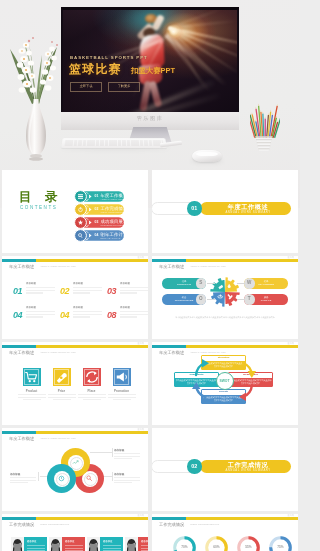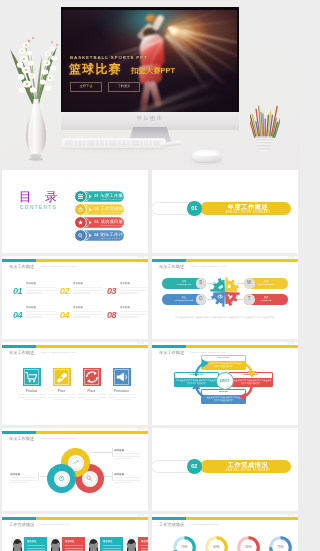--- a/index.html
+++ b/index.html
@@ -64,21 +64,21 @@
 
 .slide{position:absolute;background:#fff;width:146px;height:83px;overflow:hidden;}
 .slide.L{left:2px;} .slide.R{left:152px;}
 .topbar{position:absolute;left:0;top:3px;width:146px;height:2.6px;background:#ecc91f;}
 .topbar i{position:absolute;left:0;top:0;width:34px;height:2.6px;background:#1fa9b5;}
 .sl-title{position:absolute;left:7px;top:8px;font-size:4.2px;color:#8a8a8a;}
 .sl-sub{position:absolute;left:38px;top:9px;font-size:2.4px;color:#c6c6c6;}
 .wm{position:absolute;right:4px;top:0;font-size:2.2px;color:#dcdcdc;}
 
 
-.s1-title{position:absolute;left:17px;top:19px;font-size:12.5px;font-weight:normal;color:#a21caf;letter-spacing:5px;}
+.s1-title{position:absolute;left:17px;top:19px;font-size:12.5px;font-weight:bold;color:#4d7c0f;letter-spacing:5px;}
 .s1-sub{position:absolute;left:18px;top:35px;font-size:4.6px;color:#49b9b2;letter-spacing:1.5px;}
 .pill{position:absolute;left:72px;width:50px;height:13px;}
 .pill svg{position:absolute;left:0;top:0;}
 .pill .num{position:absolute;left:20.5px;top:4.3px;font-size:3.4px;color:rgba(255,255,255,.95);font-weight:bold;}
 .pill .cn{position:absolute;left:26.5px;top:2.9px;font-size:4.3px;color:#fff;letter-spacing:.2px;white-space:nowrap;}
 .pill .en{position:absolute;left:26.5px;top:8.1px;font-size:2.1px;color:rgba(255,255,255,.7);letter-spacing:.15px;white-space:nowrap;}
 
 
 .sd-white{position:absolute;left:-1px;top:32px;width:46px;height:13px;border:.7px solid #e8e8e8;border-radius:6.5px;background:#fff;box-sizing:border-box;}
 .sd-num{position:absolute;left:35px;top:31px;width:14.5px;height:14.5px;border-radius:50%;background:#26b0ad;color:#fff;font-size:5.4px;font-weight:bold;text-align:center;line-height:14.5px;z-index:3;}

